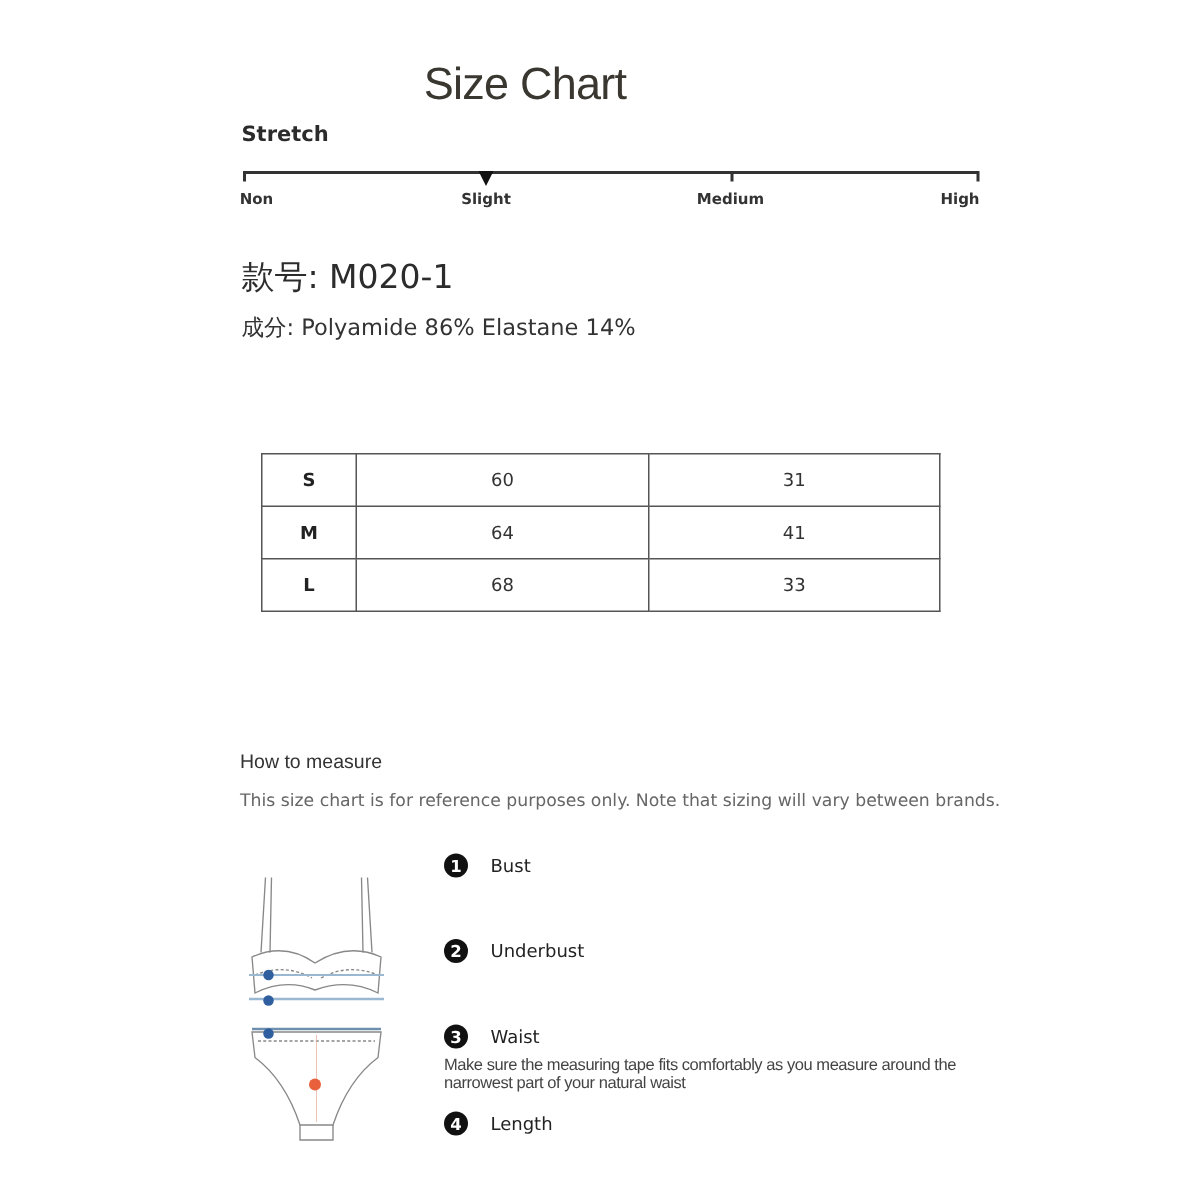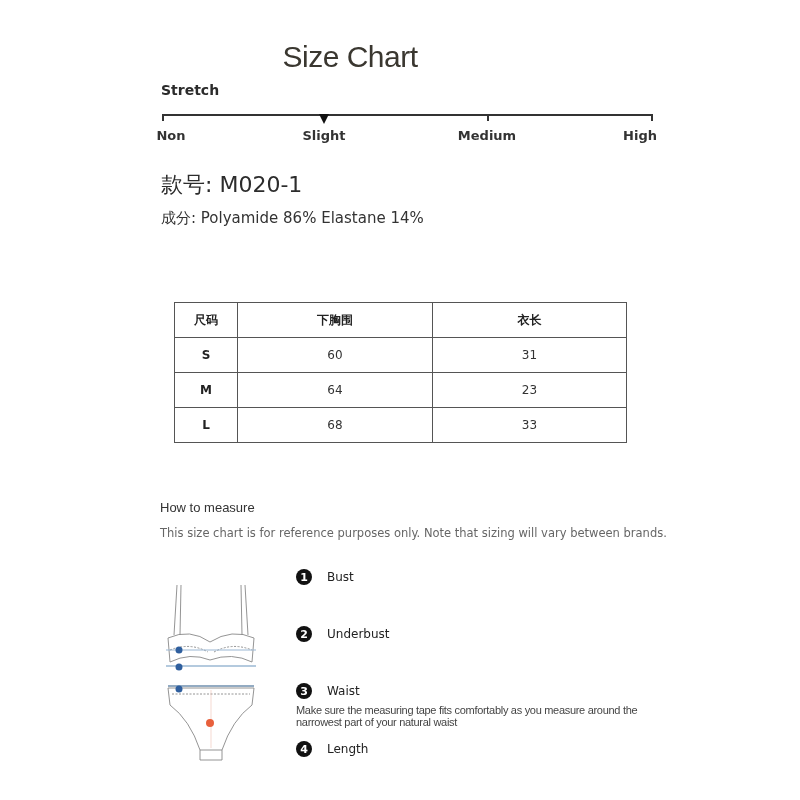--- a/index.html
+++ b/index.html
@@ -7,21 +7,21 @@
            font-family: "Liberation Sans", "DejaVu Sans", sans-serif; color: #222; }
     .abs { position: absolute; }
     .title { left: 0; width: 700px; top: 40px; text-align: center; font-size: 30px;
              color: #3a3730; font-family: "Liberation Sans", sans-serif; letter-spacing: -0.5px; }
     .stretch-label { left: 161px; top: 82px; font-size: 14px; font-weight: bold; color: #2b2b2b;
                      font-family: "DejaVu Sans", sans-serif; }
     .scale-line { left: 162px; top: 114px; width: 490px; height: 1.5px; background: #333; }
     .tick { top: 114px; width: 1.5px; height: 7px; background: #333; }
     .pointer { top: 114px; width: 0; height: 0; border-left: 5px solid transparent;
                border-right: 5px solid transparent; border-top: 10px solid #111; }
-    .scale-text { top: 128px; font-size: 13px; font-weight: bold; color: #333;
+    .scale-text { top: 128px; font-size: 10px; font-weight: bold; color: #333;
                   font-family: "DejaVu Sans", sans-serif; transform: translateX(-50%); white-space: nowrap; }
     .model { left: 161px; top: 170px; font-size: 22px; color: #2c2c2c; font-family: "DejaVu Sans", sans-serif; }
     .composition { left: 161px; top: 209px; font-size: 15px; color: #333; font-family: "DejaVu Sans", sans-serif; }
     table.size-table { position: absolute; left: 174px; top: 302px; width: 453px; border-collapse: collapse;
                        font-family: "DejaVu Sans", sans-serif; font-size: 12px; color: #333; }
     table.size-table td, table.size-table th { border: 1px solid #555; height: 34px; text-align: center; padding: 0; }
     table.size-table th { font-weight: bold; color: #222; }
     table.size-table td.size-cell { font-weight: bold; color: #222; }
     table.size-table col.c1 { width: 63px; }
     table.size-table col.c2 { width: 195px; }
@@ -56,34 +56,29 @@
 <div class="abs model">款号: M020-1</div>
 <div class="abs composition">成分: Polyamide 86% Elastane 14%</div>
 
 <table class="size-table">
   <colgroup>
       <col class="c1">
       <col class="c2">
       <col>
     </colgroup>
   <tbody>
-      <tr>
-    <th>尺码</th>
-    <th>下胸围</th>
-    <th>衣长</th>
-  </tr>
   <tr>
     <td class="size-cell">S</td>
     <td>60</td>
     <td>31</td>
   </tr>
   <tr>
     <td class="size-cell">M</td>
     <td>64</td>
-    <td>23</td>
+    <td>41</td>
   </tr>
   <tr>
     <td class="size-cell">L</td>
     <td>68</td>
     <td>33</td>
   </tr>
 </tbody>
   </table>
 
 <div class="abs htm-title">How to measure</div>

